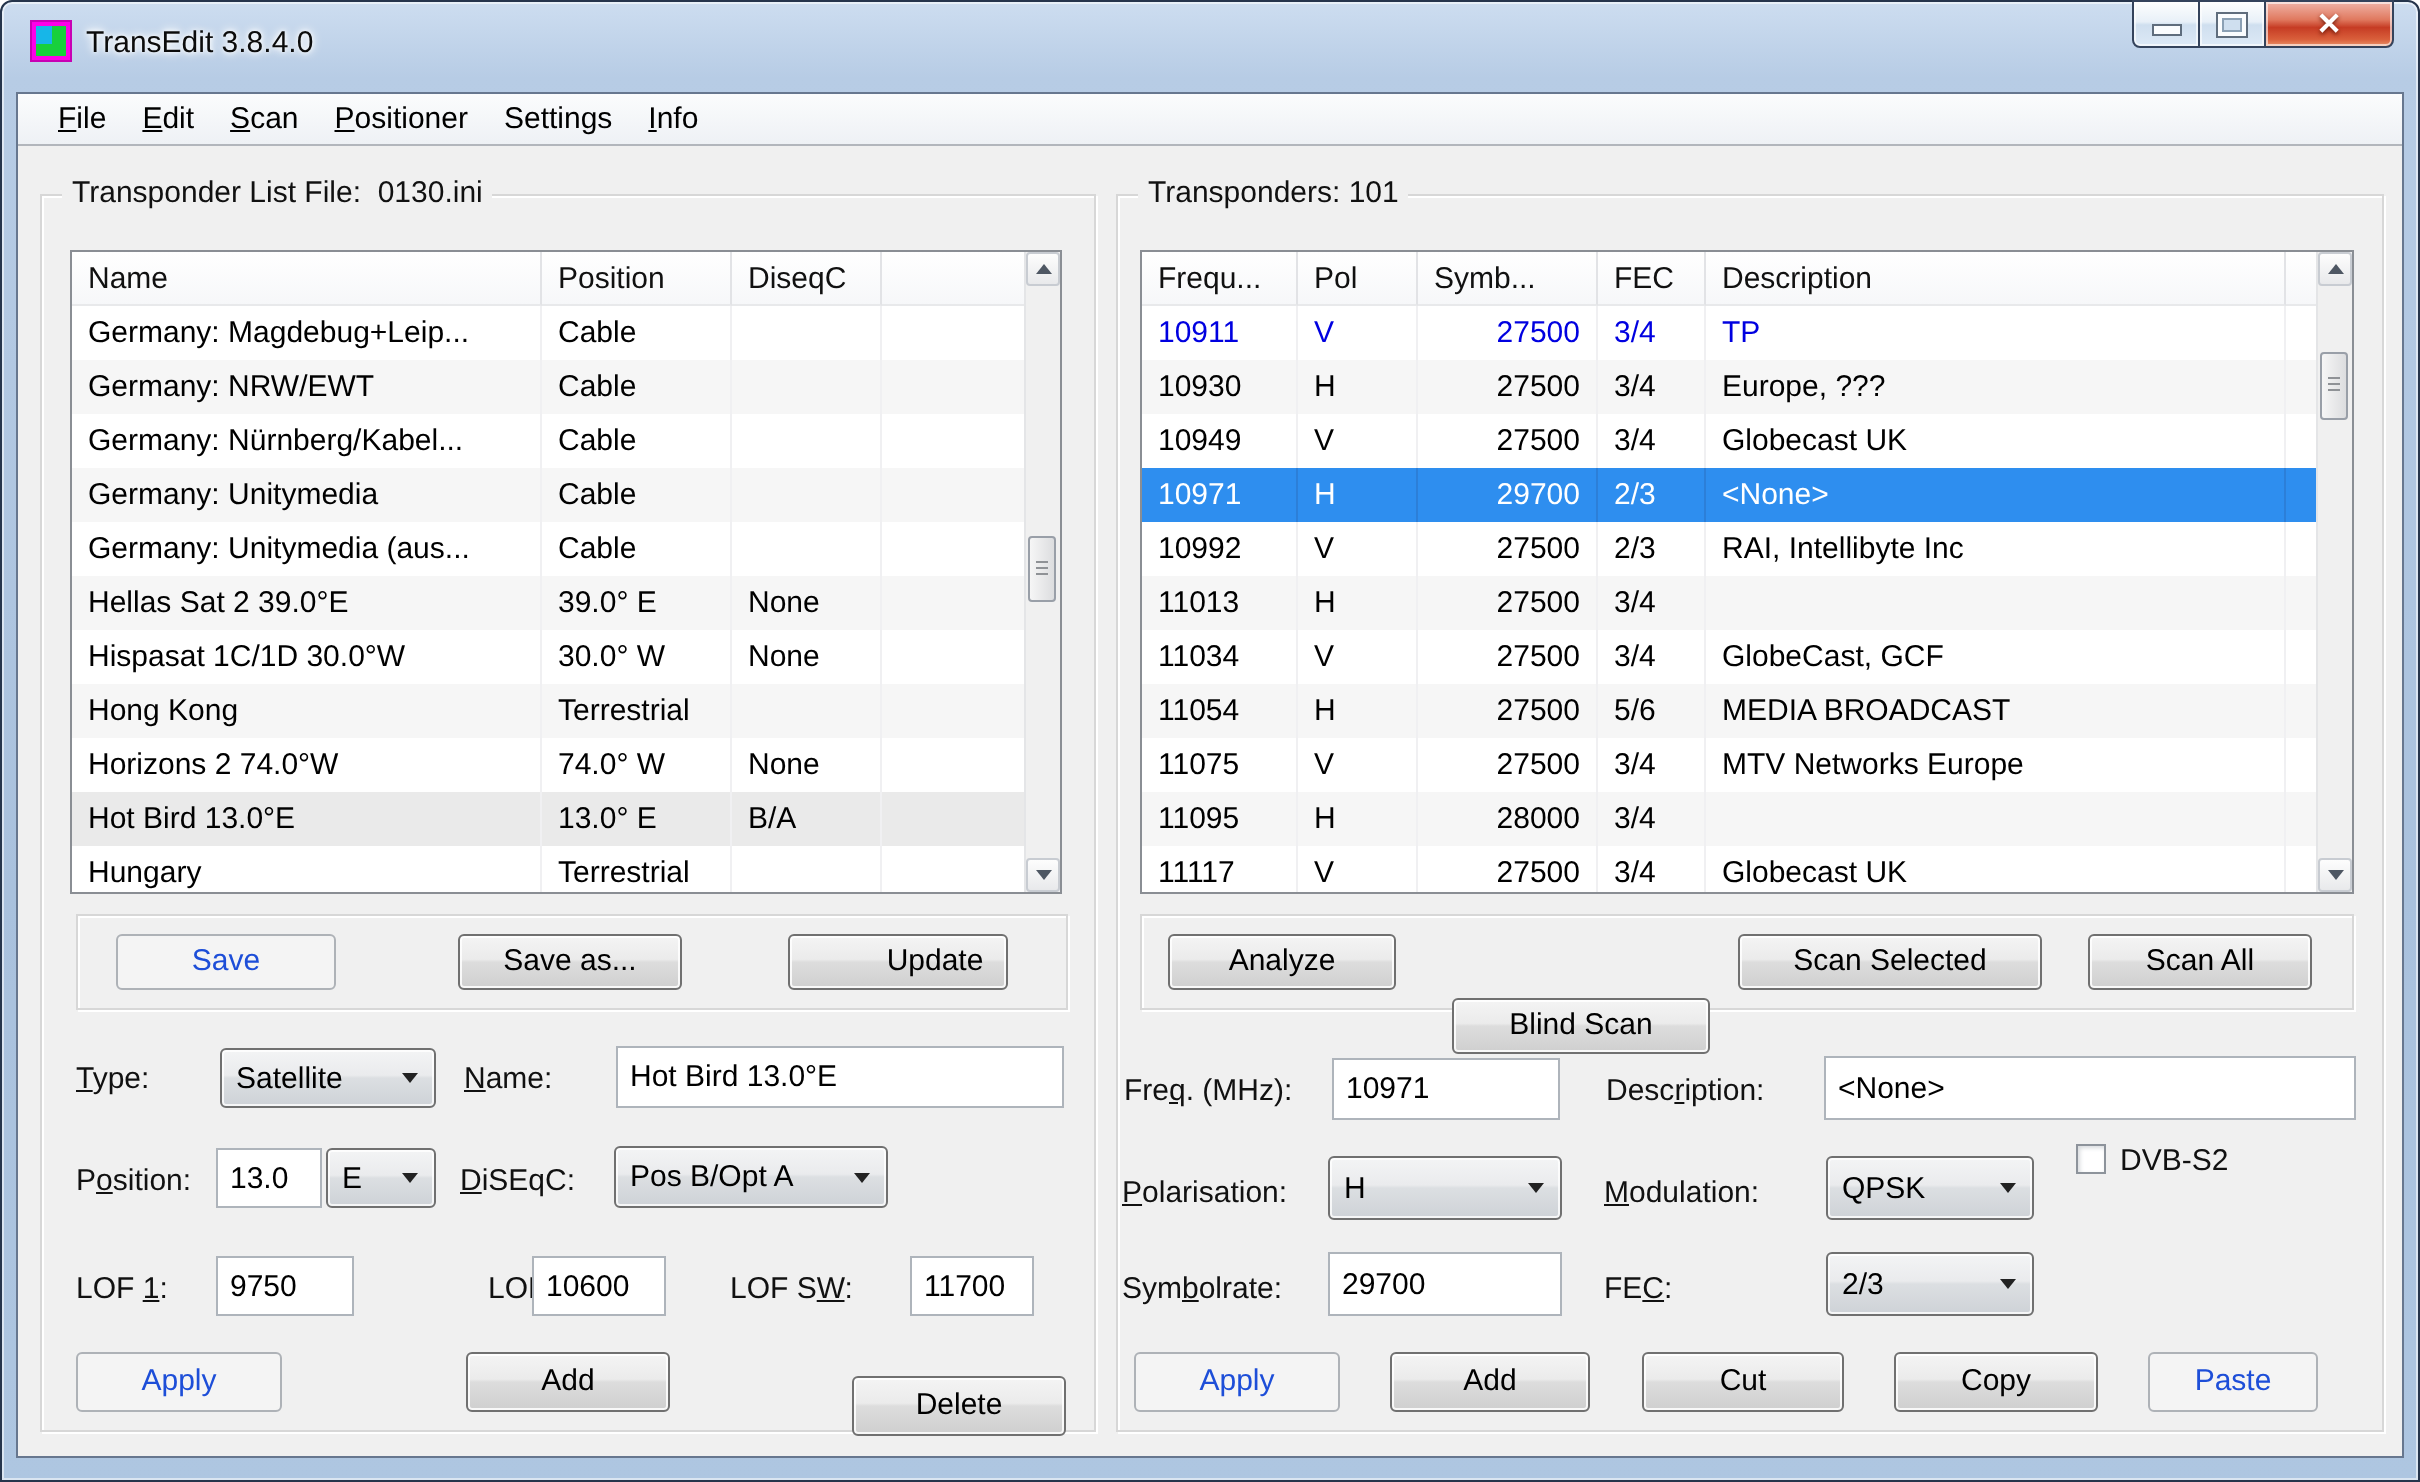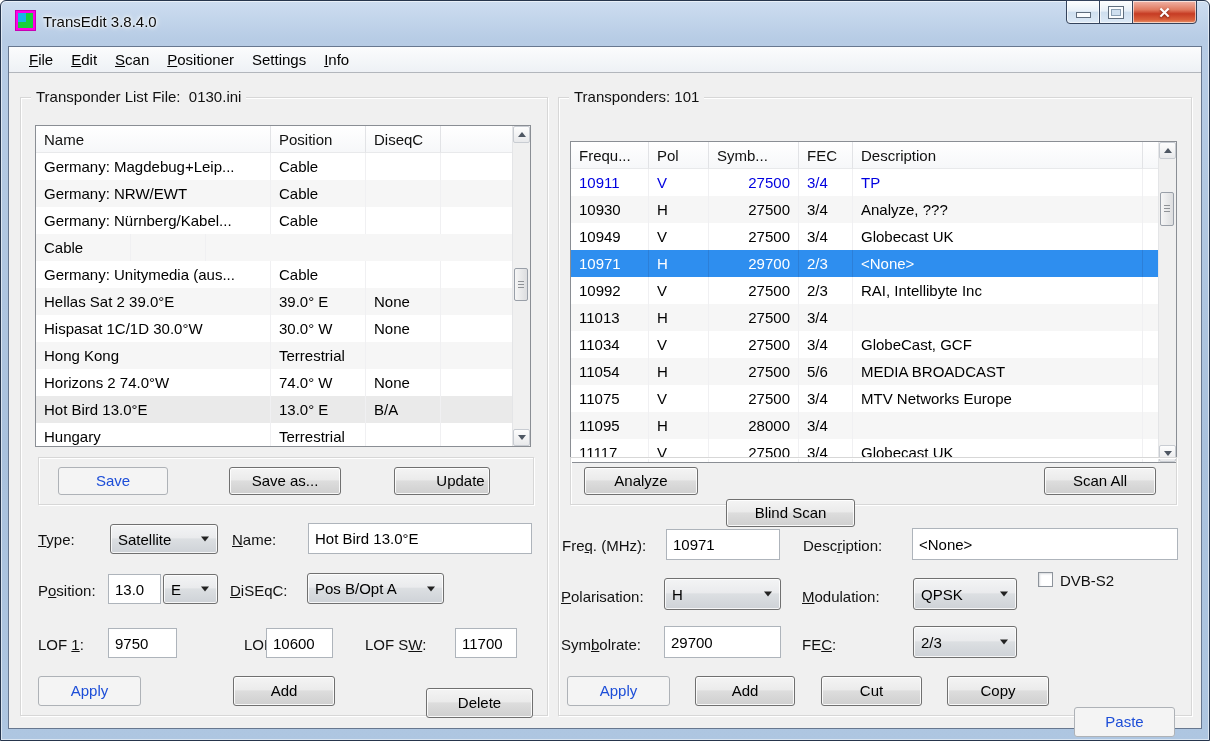--- a/index.html
+++ b/index.html
@@ -58,21 +58,21 @@
   }
   .group-label{
     position:absolute;top:-10px;left:10px;background:#f0f0f0;padding:0 5px;
     font-size:15px;color:#111;white-space:pre;
   }
   #group-left{left:20px;top:97px;width:526px;height:617px;}
   #group-right{left:558px;top:97px;width:632px;height:617px;}
   
   .lv{position:absolute;background:#fff;border:1px solid #8a8e94;overflow:hidden;}
   #lv-left{left:35px;top:125px;width:494px;height:320px;}
-  #lv-right{left:570px;top:125px;width:605px;height:320px;margin-top:16px;}
+  #lv-right{left:570px;top:125px;width:605px;height:320px;}
   .lv-head{display:flex;height:27px;background:linear-gradient(#ffffff,#f6f7f9);font-size:15px;color:#111;}
   .lv-head .hcell{display:flex;align-items:center;padding-left:8px;box-sizing:border-box;
     border-right:1px solid #e2e3e6;border-bottom:1px solid #e8e9eb;white-space:nowrap;overflow:hidden;}
   .lv-body .row{display:flex;height:27px;font-size:15px;color:#000;}
   .lv-body .cell{line-height:27px;padding-left:8px;box-sizing:border-box;white-space:nowrap;overflow:hidden;
     border-right:1px solid #f0f0f2;}
   .lv-body .row:nth-child(even){background:#f6f6f6;}
   #lv-left .row.selected{background:#eaeaea;}
   #lv-right .row.current{color:#0000e0;}
   #lv-right .row.selected{background:#2e8eef;color:#fff;}
@@ -185,20 +185,21 @@
         <div class="cell c-dis"></div>
         <div class="cell c-fill-l"></div>
       </div>
       <div class="row">
         <div class="cell c-name">Germany: Nürnberg/Kabel...</div>
         <div class="cell c-pos">Cable</div>
         <div class="cell c-dis"></div>
         <div class="cell c-fill-l"></div>
       </div>
       <div class="row">
+        <div class="cell c-name">Germany: Unitymedia</div>
         <div class="cell c-pos">Cable</div>
         <div class="cell c-dis"></div>
         <div class="cell c-fill-l"></div>
       </div>
       <div class="row">
         <div class="cell c-name">Germany: Unitymedia (aus...</div>
         <div class="cell c-pos">Cable</div>
         <div class="cell c-dis"></div>
         <div class="cell c-fill-l"></div>
       </div>
@@ -246,21 +247,21 @@
     <div class="sb-thumb" style="top:142px;height:33px;"></div>
     <div class="sb-btn down">
         <div class="tri-down"></div>
       </div>
   </div>
 </div>
 
 <div class="strip" id="strip-left">
   <button class="btn" style="left:19px;top:9px;width:110px;" disabled="">Save</button>
   <button class="btn" style="left:190px;top:9px;width:112px;">Save as...</button>
-  <button class="btn" style="left:355px;top:9px;width:96px;padding-left:37px;">Update</button>
+  <button class="btn" style="left:355px;top:9px;width:110px;padding-left:37px;">Update</button>
 </div>
 
 <div class="flabel" style="left:38px;top:531px;"><u>T</u>ype:</div>
 <div class="combo" style="left:110px;top:524px;width:108px;height:30px;">
   <span>Satellite</span>
   <span class="arrow"></span>
 </div>
 <div class="flabel" style="left:232px;top:531px;"><u>N</u>ame:</div>
 <input class="tinput" style="left: 308px; top: 523px; width: 224px; height: 31px;" value="Hot Bird 13.0°E">
 
@@ -307,21 +308,21 @@
         <div class="cell c-s">27500</div>
         <div class="cell c-fec">3/4</div>
         <div class="cell c-d">TP</div>
         <div class="cell c-fill-r"></div>
       </div>
       <div class="row">
         <div class="cell c-f">10930</div>
         <div class="cell c-p">H</div>
         <div class="cell c-s">27500</div>
         <div class="cell c-fec">3/4</div>
-        <div class="cell c-d">Analyze, ???</div>
+        <div class="cell c-d">Europe, ???</div>
         <div class="cell c-fill-r"></div>
       </div>
       <div class="row">
         <div class="cell c-f">10949</div>
         <div class="cell c-p">V</div>
         <div class="cell c-s">27500</div>
         <div class="cell c-fec">3/4</div>
         <div class="cell c-d">Globecast UK</div>
         <div class="cell c-fill-r"></div>
       </div>
@@ -397,20 +398,21 @@
     <div class="sb-thumb" style="top:50px;height:34px;"></div>
     <div class="sb-btn down">
         <div class="tri-down"></div>
       </div>
   </div>
 </div>
 
 <div class="strip" id="strip-right">
   <button class="btn" style="left:13px;top:9px;width:114px;">Analyze</button>
   <button class="btn" style="left:155px;top:9px;width:129px;margin-top:32px;">Blind Scan</button>
+  <button class="btn" style="left:298px;top:9px;width:152px;">Scan Selected</button>
   <button class="btn" style="left:473px;top:9px;width:112px;">Scan All</button>
 </div>
 
 <div class="flabel" style="left:562px;top:537px;">Fre<u>q</u>. (MHz):</div>
 <input class="tinput" style="left: 666px; top: 529px; width: 114px; height: 31px;" value="10971">
 <div class="flabel" style="left:803px;top:537px;">Desc<u>r</u>iption:</div>
 <input class="tinput" style="left: 912px; top: 528px; width: 266px; height: 32px;" value="&lt;None&gt;">
 
 <div class="flabel" style="left:561px;top:588px;"><u>P</u>olarisation:</div>
 <div class="combo" style="left:664px;top:578px;width:117px;height:32px;">
@@ -430,13 +432,13 @@
 <div class="flabel" style="left:802px;top:636px;">FE<u>C</u>:</div>
 <div class="combo" style="left:913px;top:626px;width:104px;height:32px;">
   <span>2/3</span>
   <span class="arrow"></span>
 </div>
 
 <button class="btn tall" style="left:567px;top:676px;width:103px;" disabled="">Apply</button>
 <button class="btn tall" style="left:695px;top:676px;width:100px;">Add</button>
 <button class="btn tall" style="left:821px;top:676px;width:101px;">Cut</button>
 <button class="btn tall" style="left:947px;top:676px;width:102px;">Copy</button>
-<button class="btn tall" style="left:1074px;top:707px;width:101px;" disabled="">Paste</button>
+<button class="btn tall" style="left:1074px;top:676px;width:85px;" disabled="">Paste</button>
 
 </body></html>

